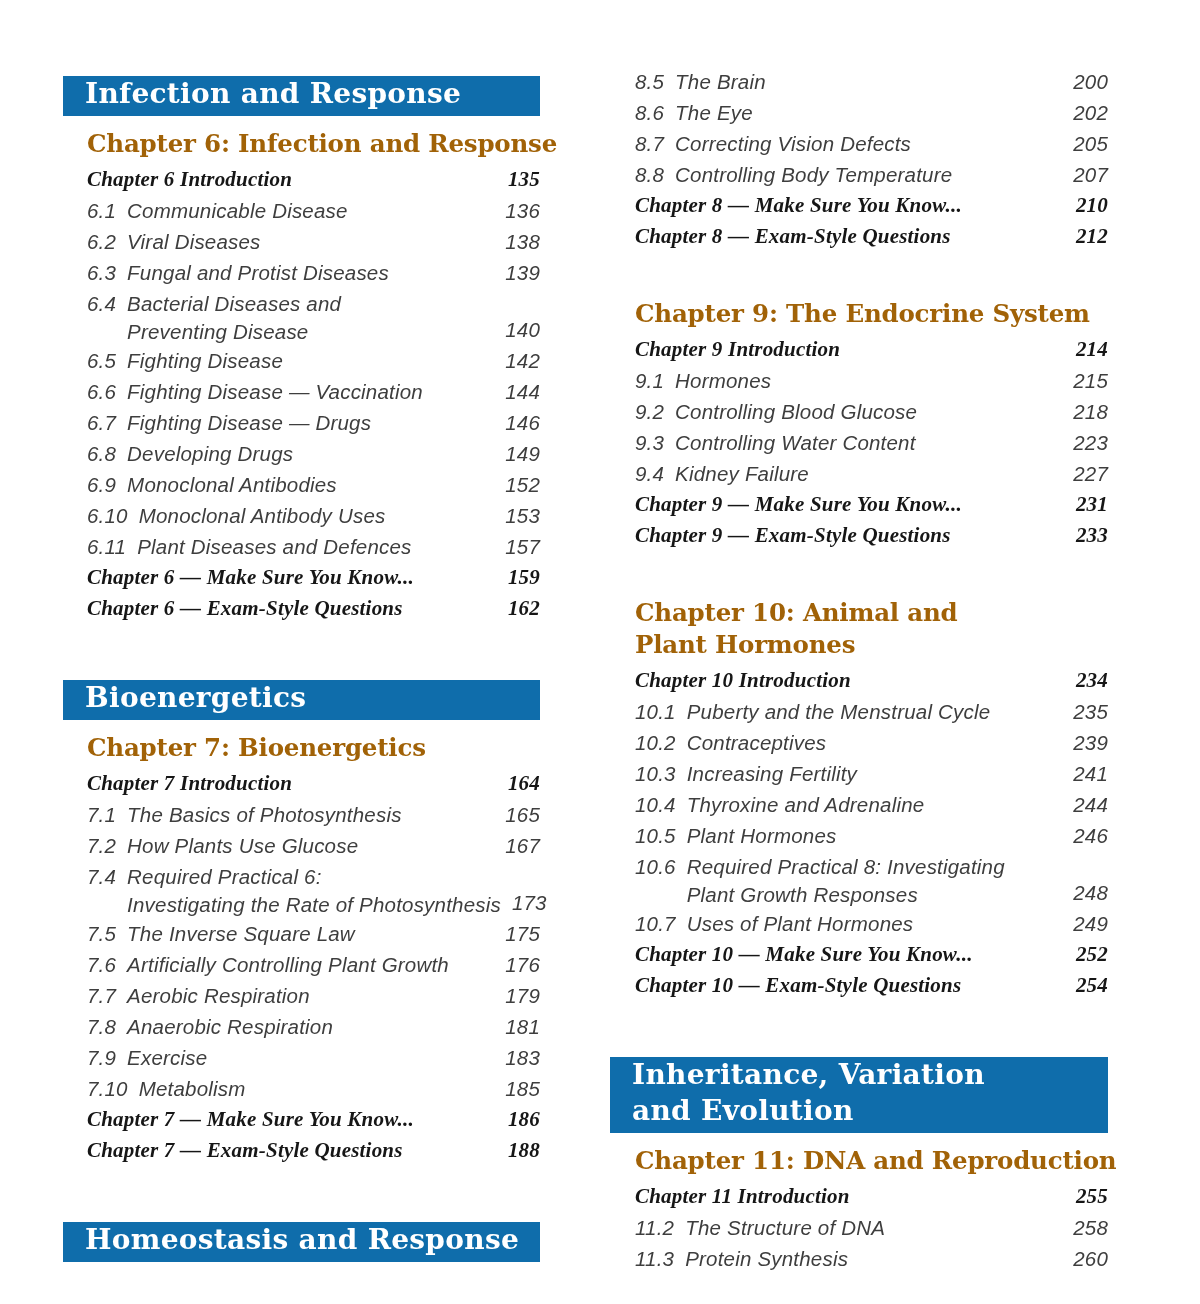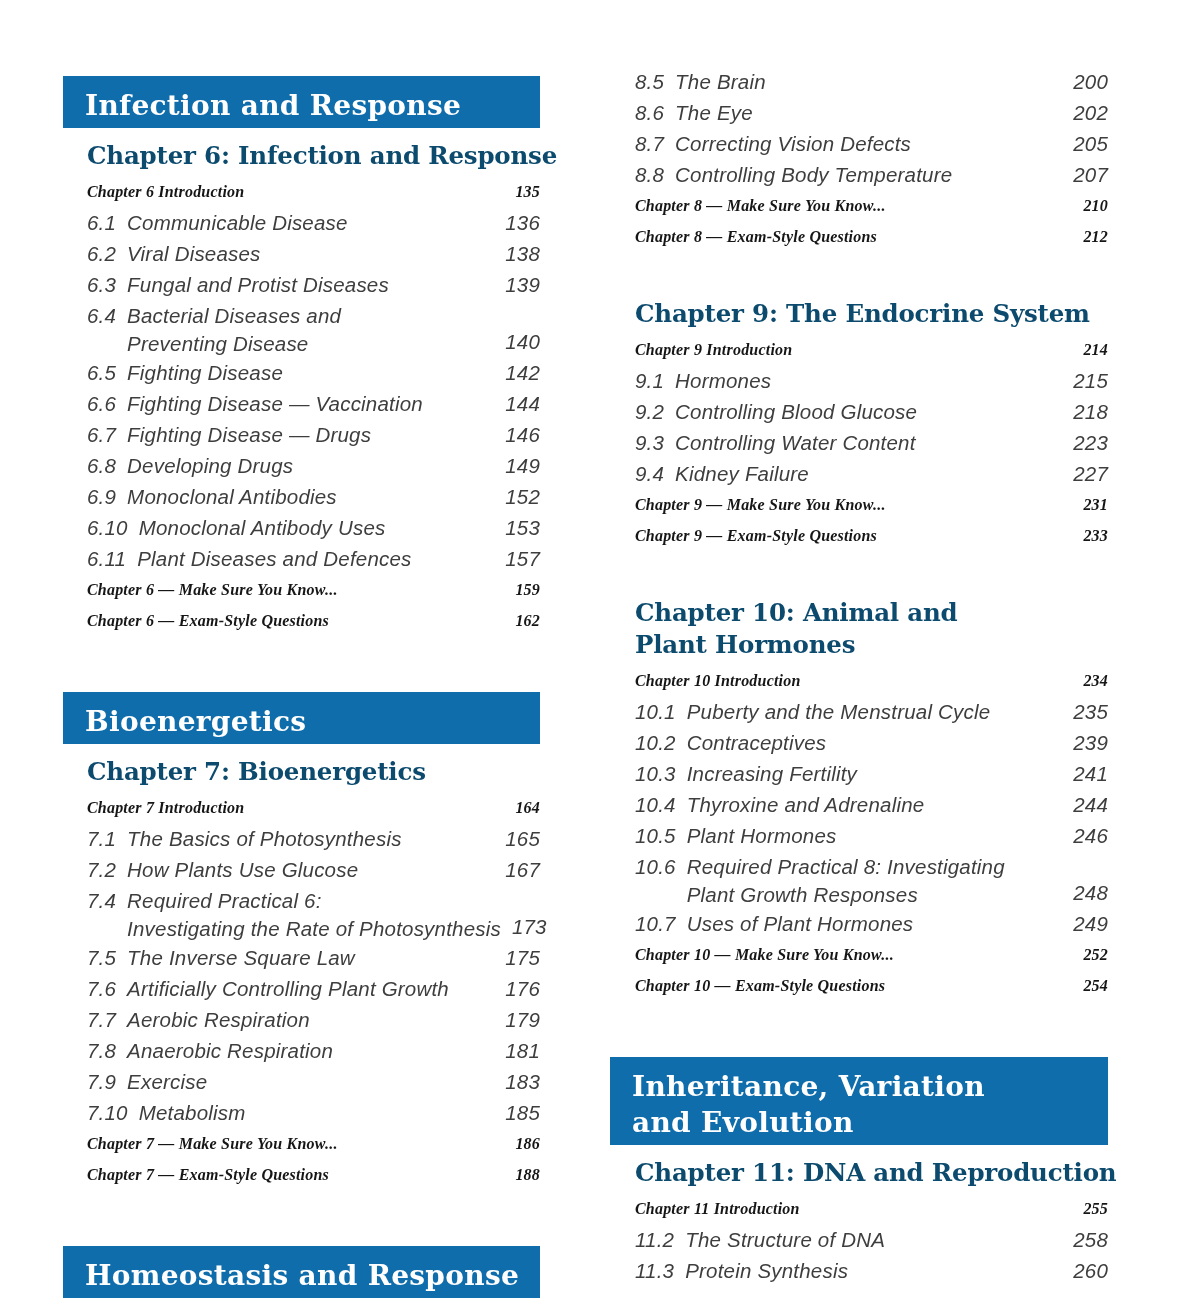--- a/index.html
+++ b/index.html
@@ -27,30 +27,30 @@
   .col-right .section.has-banner:not(:first-child) { margin-top: 56px; }
 
   .banner {
     background: var(--banner-blue, #0f6dab);
     color: var(--banner-text, #ffffff);
     font-family: "DejaVu Serif", serif;
     font-weight: 700;
     font-size: 28px;
     line-height: 36px;
     letter-spacing: 0.3px;
-    padding: 12px 0 4px 22px;
+    padding: 0 0 4px 22px;
   }
   .banner .banner-line { white-space: nowrap; }
 
   .heading {
     font-family: "DejaVu Serif", serif;
     font-weight: 700;
     font-size: 24.5px;
     line-height: 32px;
-    color: #0c4a6e;
+    color: #a16207;
     margin-left: 24px;
     letter-spacing: -0.2px;
   }
   .col-right .heading { margin-left: 25px; }
   .banner + .heading { margin-top: 12px; }
   .heading .heading-line { white-space: nowrap; }
 
   .rows { margin-left: 24px; margin-top: 4px; }
   .col-right .rows { margin-left: 25px; }
 
@@ -65,21 +65,21 @@
     font-style: italic;
   }
   .row.nonum { grid-template-columns: 1fr auto; }
   .row .num   { white-space: nowrap; }
   .row .title { white-space: nowrap; }
   .row .cont  { line-height: 26px; white-space: nowrap; }
   .row .pg    { align-self: end; text-align: center; }
   .row.bold {
     font-family: "Liberation Serif", serif;
     font-weight: 700;
-    font-size: 16px;
+    font-size: 21px;
     color: #161616;
   }
 </style>
 </head>
 <body>
 
 <div class="col col-left">
     <div class="section has-banner">
       <div class="banner">
         <div class="banner-line">Infection and Response</div>

